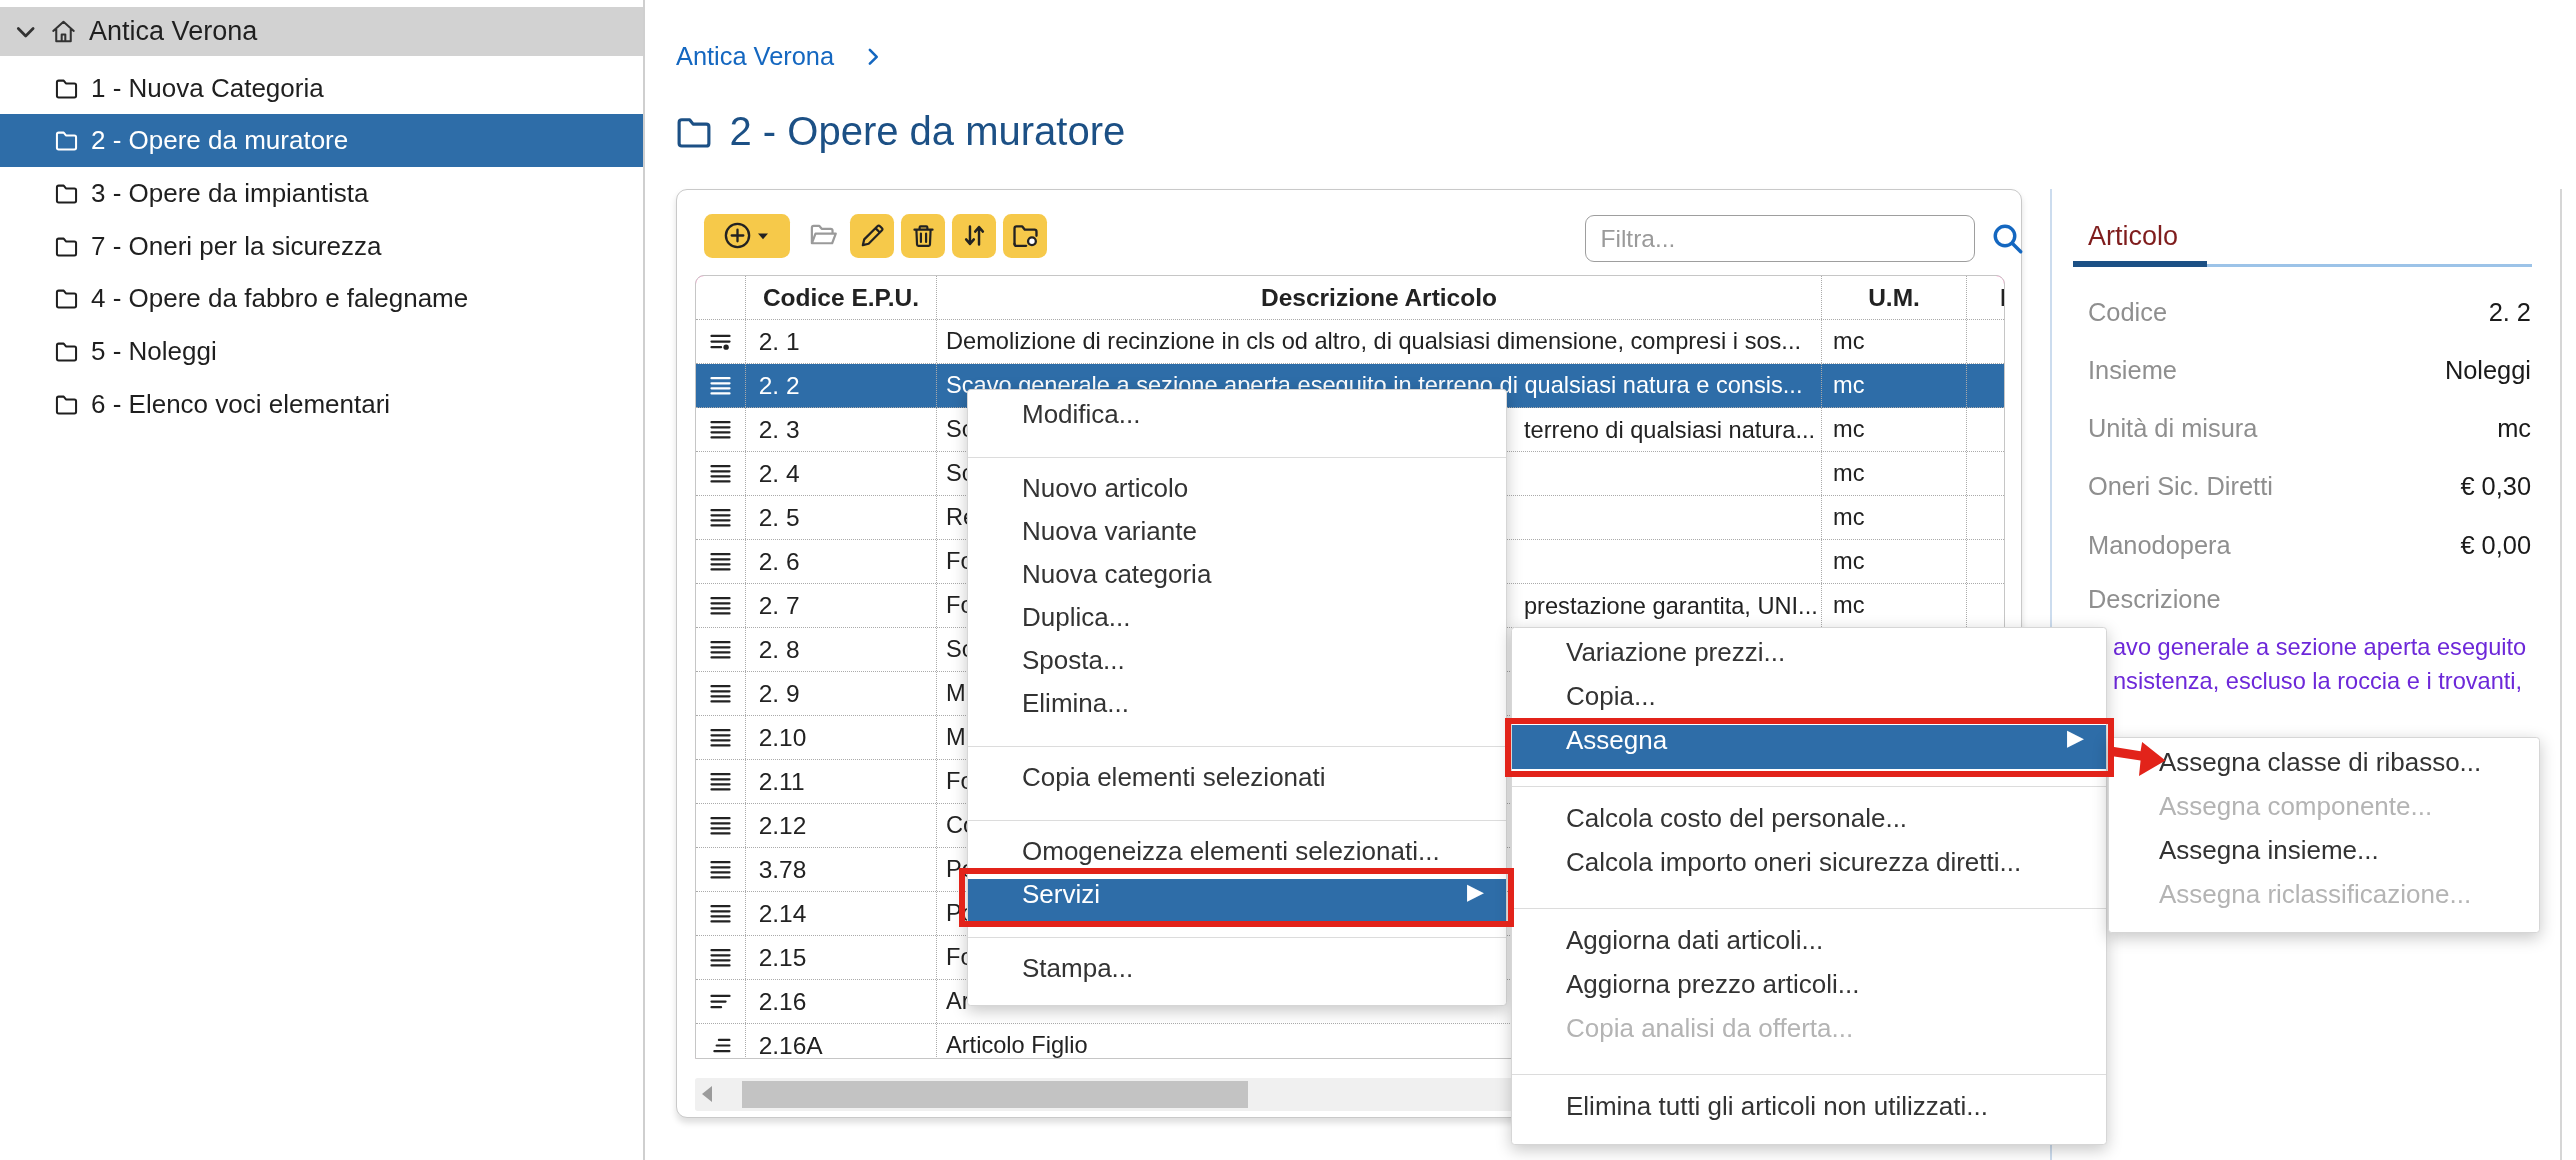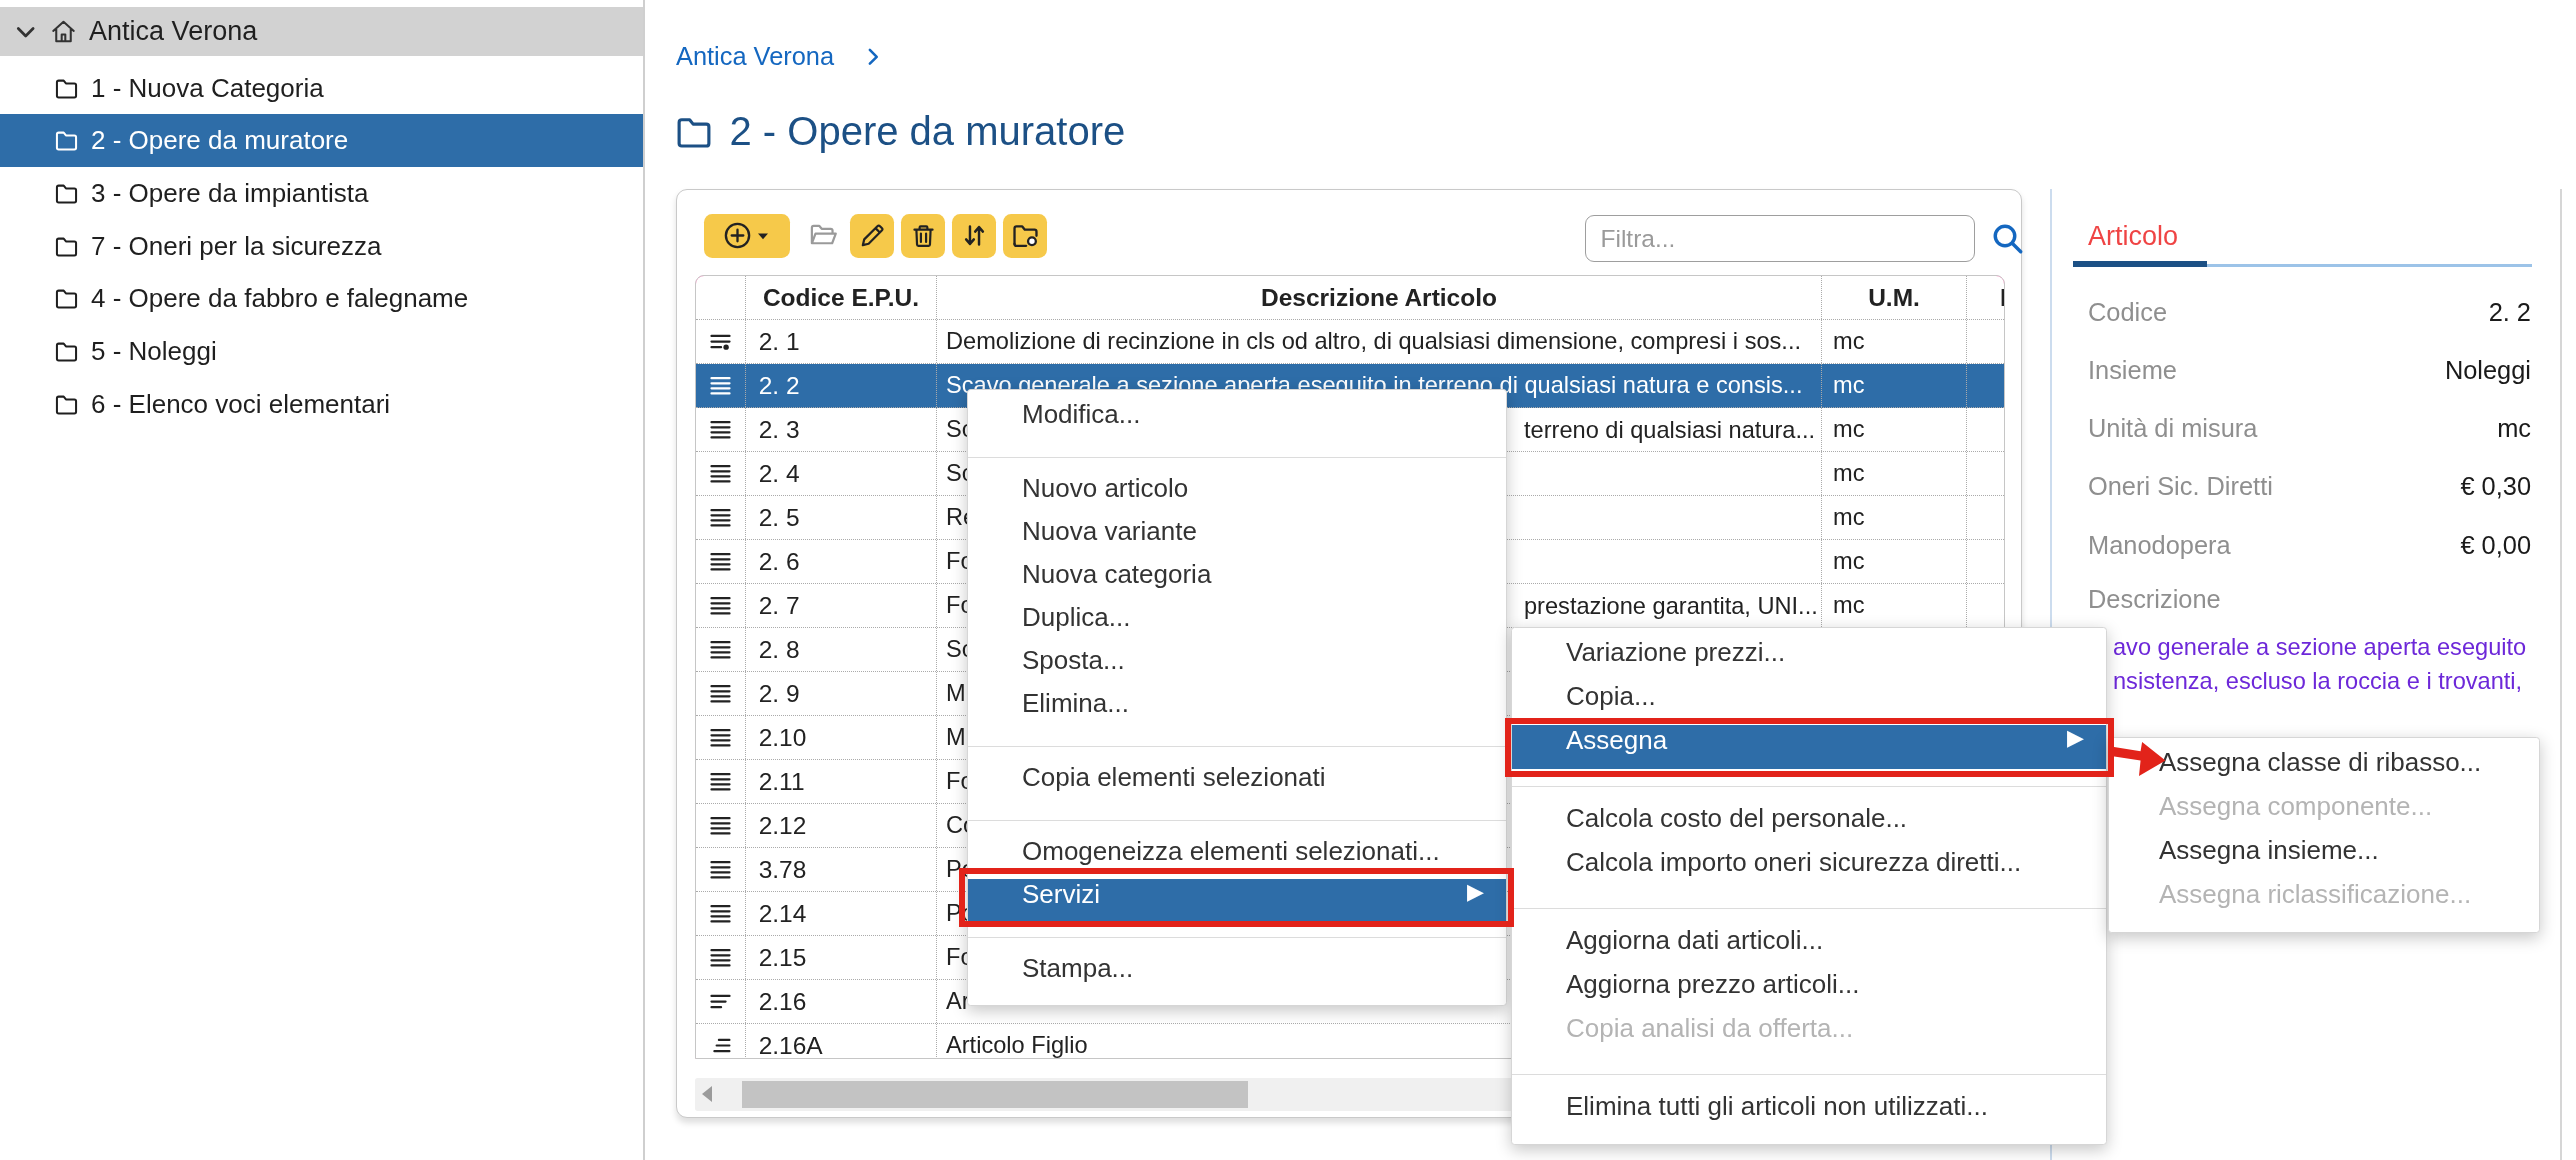--- a/index.html
+++ b/index.html
@@ -79,21 +79,21 @@
     position:absolute; left:18px; top:888px; width:1310px; height:33px;
     background:#f0f0f0; border-radius:2.7px;
   }
   .hs-thumb { position:absolute; left:47px; top:2.7px; width:506px; height:27px; background:#c3c3c3; cursor:pointer; }
   .hs-arrow {
     position:absolute; left:7.3px; top:8.2px; width:0; height:0; cursor:pointer;
     border-top:8.2px solid transparent; border-bottom:8.2px solid transparent; border-right:10px solid #9b9b9b;
   }
 
   
-  .detail-tab { position:absolute; left:2088px; top:221px; font-size:27px; color:#ef4444; cursor:pointer; }
+  .detail-tab { position:absolute; left:2088px; top:221px; font-size:27px; color:#7f1d1d; cursor:pointer; }
   .tab-line-light { position:absolute; left:2073px; top:264px; width:459px; height:2.7px; background:#9cc3e8; }
   .tab-line-dark  { position:absolute; left:2073px; top:261px; width:134px; height:6.4px; background:#1c5085; }
   .field-row {
     position:absolute; left:2088px; width:443px; height:58px;
     display:flex; align-items:center; justify-content:space-between;
   }
   .field-label { font-size:25.4px; color:#8f8f8f; }
   .field-value { font-size:25.4px; color:#1a1a1a; }
   .desc-label { position:absolute; left:2088px; top:585px; font-size:25.4px; color:#8f8f8f; }
   .desc-block { position:absolute; left:2113px; top:630px; width:427px; }

